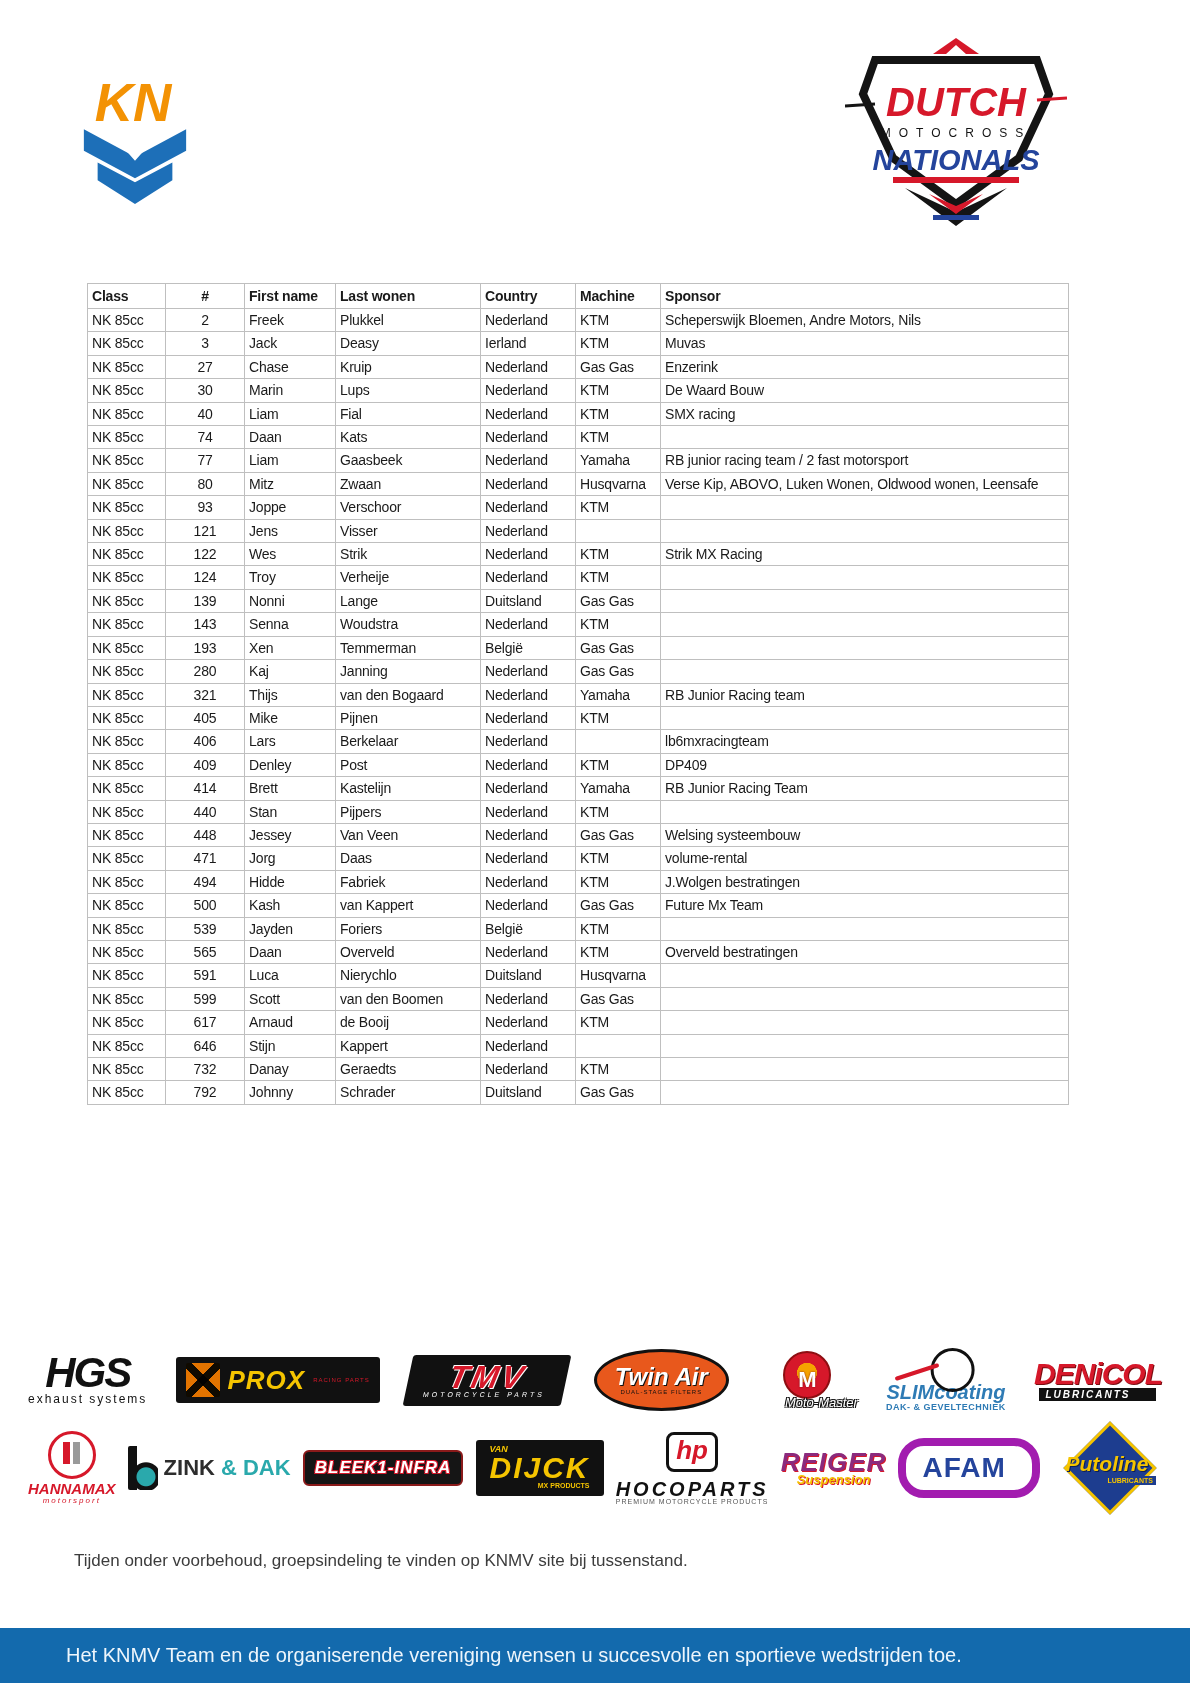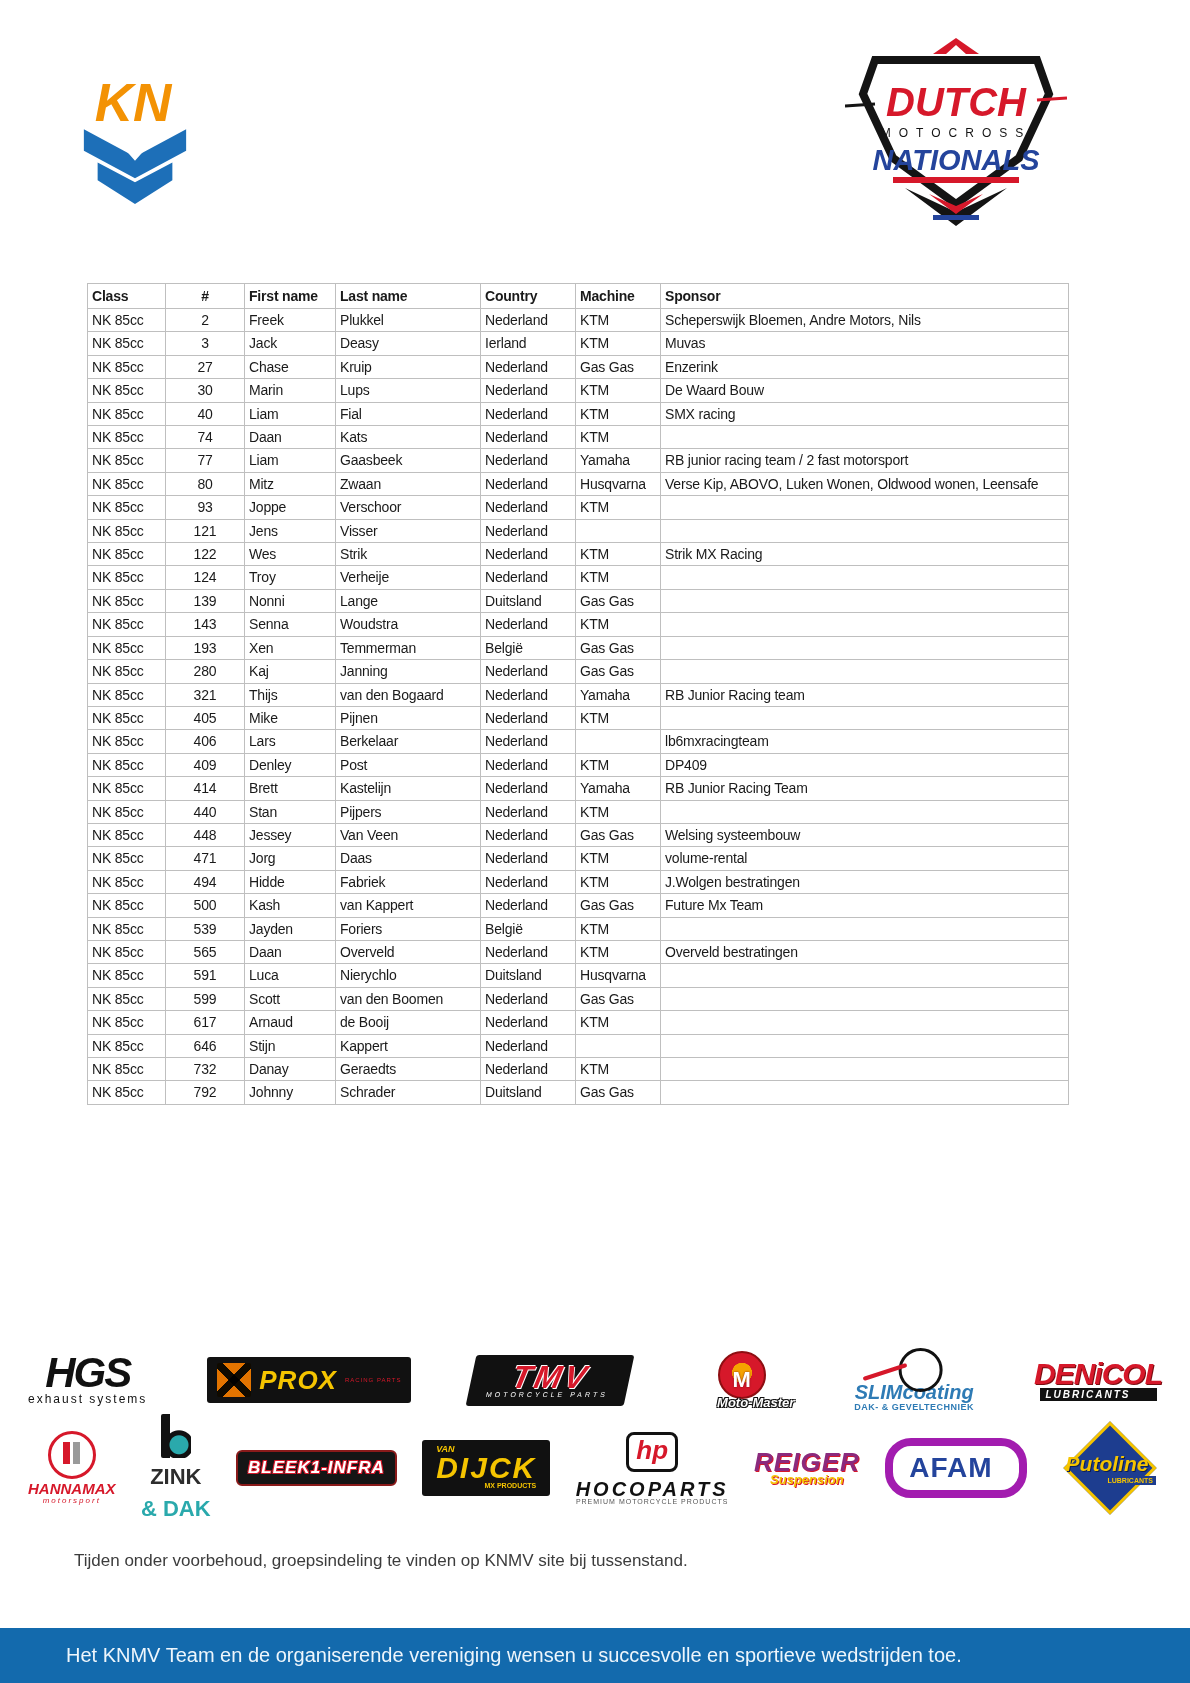--- a/index.html
+++ b/index.html
@@ -56,21 +56,21 @@
   .logo-tmv .main { font-size:32px; font-weight:bold; font-style:italic; color:#d6182a; text-shadow:1px 1px 0 #fff,-1px -1px 0 #fff; letter-spacing:3px; line-height:28px;}
   .logo-tmv .sub { font-size:7px; color:#fff; letter-spacing:3px; }
 
   .logo-twinair { background:#e8581c; border:3px solid #111; border-radius:50%; width:135px; height:62px; justify-content:center; }
   .logo-twinair .main { font-size:24px; font-weight:bold; font-style:italic; color:#fff; text-shadow:1px 1px 0 #111; line-height:24px;}
   .logo-twinair .sub { font-size:6px; color:#111; letter-spacing:1px; }
 
   .logo-motomaster::before { content:""; width:44px; height:44px; border-radius:50%;
     background:radial-gradient(circle at 50% 45%, #f5a300 0 30%, #d6182a 31% 100%); border:2px solid #8e0e12; }
   .logo-motomaster .main { margin-top:-30px; font-size:22px; font-weight:bold; color:#fff; text-shadow:0 0 2px #7a0c10; line-height:22px;}
-  .logo-motomaster .sub { font-size:13px; font-weight:bold; font-style:italic; color:#fff;
+  .logo-motomaster .sub { font-size:13px; font-weight:normal; font-style:italic; color:#fff;
     text-shadow:1px 1px 0 #111,-1px -1px 0 #111,1px -1px 0 #111,-1px 1px 0 #111; margin-top:4px;padding-left:28px;}
 
   .logo-slimcoating { position:relative; padding-top:34px; }
   .logo-slimcoating::before { content:""; position:absolute; top:0; left:50%; transform:translateX(-35%);
     width:38px; height:38px; border:3px solid #111; border-radius:50%; }
   .logo-slimcoating::after { content:""; position:absolute; top:22px; left:8px; width:46px; height:4px;
     background:#d6182a; transform:rotate(-18deg); border-radius:2px;}
   .logo-slimcoating .main { font-size:20px; color:#2e7bb5; font-style:italic; font-weight:bold; line-height:20px;}
   .logo-slimcoating .sub { font-size:9px; color:#2e7bb5; font-weight:bold; letter-spacing:0.5px;}
 
@@ -79,21 +79,21 @@
   .logo-denicol .sub { font-size:10px; font-weight:bold; font-style:italic; color:#fff; background:#111;
     padding:1px 26px 1px 6px; letter-spacing:2px; }
 
   .logo-hannamax::before { content:""; width:42px; height:42px; border-radius:50%; border:3px solid #d6182a;
     background:
       linear-gradient(#d6182a,#d6182a) 12px 8px/7px 22px no-repeat,
       linear-gradient(#9a9a9a,#9a9a9a) 22px 8px/7px 22px no-repeat; }
   .logo-hannamax .main { font-size:15px; font-weight:bold; font-style:italic; color:#d6182a; margin-top:3px; line-height:14px;}
   .logo-hannamax .sub { font-size:8px; font-style:italic; color:#d6182a; letter-spacing:2px; }
 
-  .logo-zinkdak { flex-direction:column; gap:6px; }
+  .logo-zinkdak { flex-direction:row; gap:6px; }
   .logo-zinkdak::before { content:""; width:30px; height:44px;
     background:
       radial-gradient(circle at 60% 70%, #2aa9ac 0 9px, transparent 10px),
       linear-gradient(#111,#111) 0 0/9px 44px no-repeat,
       radial-gradient(circle at 60% 70%, #111 0 14px, transparent 15px);
     border-radius:2px;}
   .logo-zinkdak .main { font-size:22px; font-weight:bold; color:#2d2d2d; display:inline;}
   .logo-zinkdak .main2 { font-size:22px; font-weight:bold; color:#2aa9ac; display:inline;}
 
   .logo-bleek { background:#151515; border:2px solid #8a1a1a; border-radius:6px; padding:6px 10px; }
@@ -164,21 +164,21 @@
       <col class="c-last">
     <col class="c-country">
       <col class="c-machine">
       <col class="c-sponsor">
   </colgroup>
   <thead>
       <tr>
         <th>Class</th>
         <th class="num">#</th>
         <th>First name</th>
-        <th>Last name</th>
+        <th>Last wonen</th>
         <th>Country</th>
         <th>Machine</th>
         <th>Sponsor</th>
       </tr>
     </thead>
   <tbody>
       <tr>
         <td>NK 85cc</td>
         <td class="num">2</td>
         <td>Freek</td>
@@ -494,20 +494,24 @@
         <span class="sub">exhaust systems</span>
       </div>
       <div class="logo logo-prox">
         <span class="main">PROX</span>
         <span class="sub">RACING PARTS</span>
       </div>
       <div class="logo logo-tmv">
         <span class="main">TMV</span>
         <span class="sub">MOTORCYCLE PARTS</span>
       </div>
+      <div class="logo logo-twinair">
+        <span class="main">Twin Air</span>
+        <span class="sub">DUAL-STAGE FILTERS</span>
+      </div>
       <div class="logo logo-motomaster">
         <span class="main">M</span>
         <span class="sub">Moto-Master</span>
       </div>
       <div class="logo logo-slimcoating">
         <span class="main">SLIMcoating</span>
         <span class="sub">DAK- &amp; GEVELTECHNIEK</span>
       </div>
       <div class="logo logo-denicol">
         <span class="main">DENiCOL</span>

